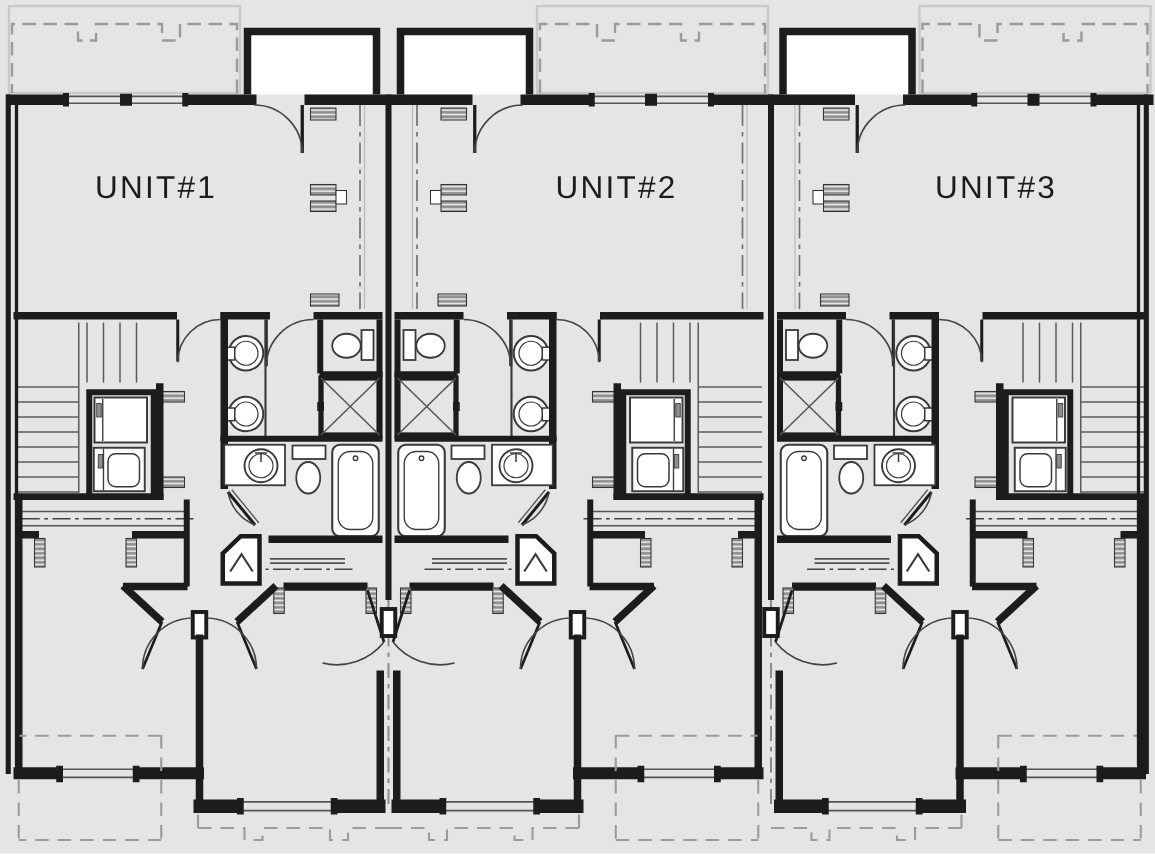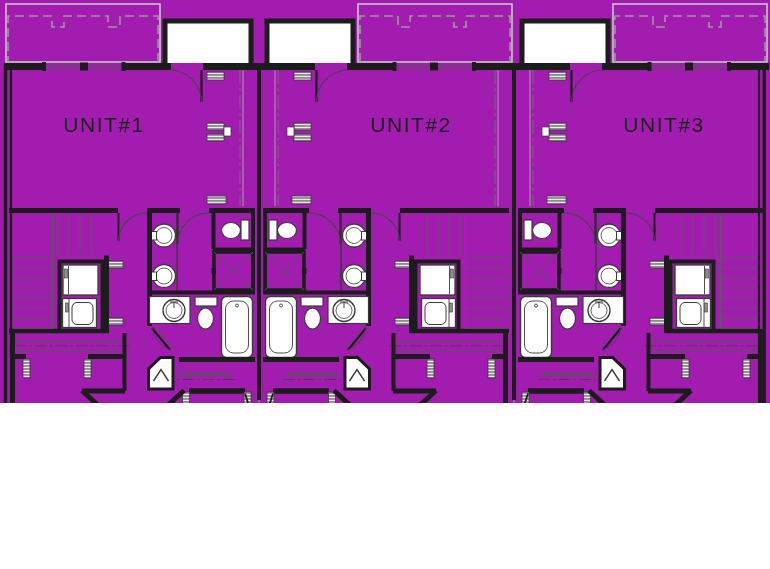--- a/index.html
+++ b/index.html
@@ -1,16 +1,16 @@
 <!DOCTYPE html>
 <html><head>
 <meta charset="utf-8">
 <style>
   html,body{margin:0;padding:0;background:#ffffff;}
-  .stage{width:770px;height:403px;position:relative;background:#a21caf;overflow:hidden;
+  .stage{width:770px;height:569px;position:relative;background:#e5e5e5;overflow:hidden;
          font-family:"Liberation Sans", sans-serif;}
   svg{display:block;}
   text.unit-label{font-family:"Liberation Sans", sans-serif;font-size:21px;
                   letter-spacing:1.5px;fill:#1c1c1c;font-weight:500;}
 </style>
 </head>
 <body>
 
 <div class="stage">
 <svg width="770" height="569" viewBox="0 0 770 569">

